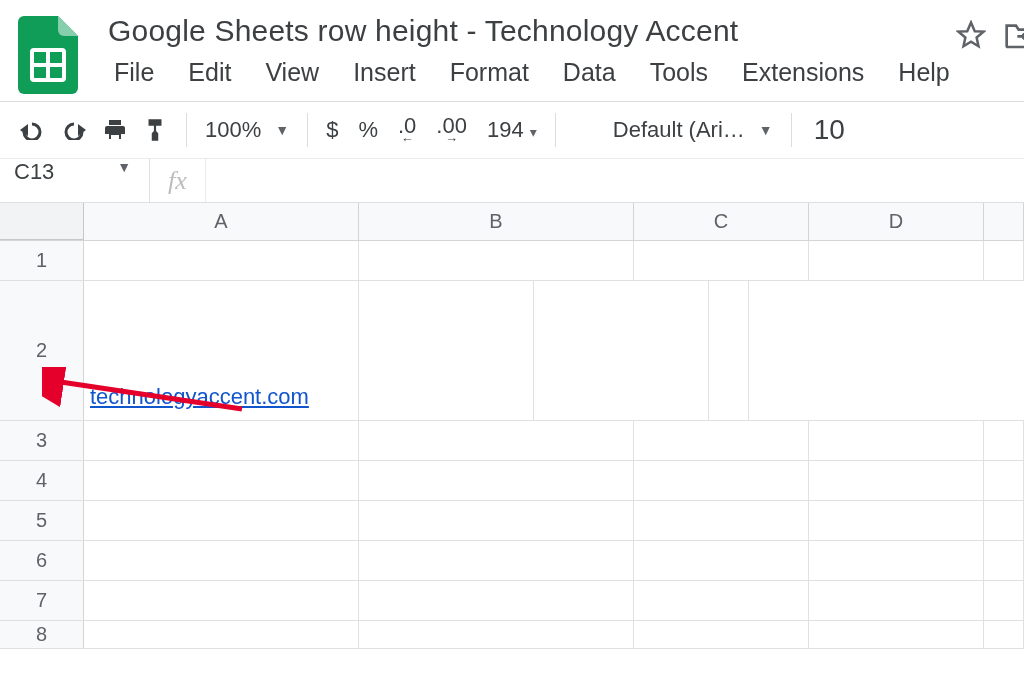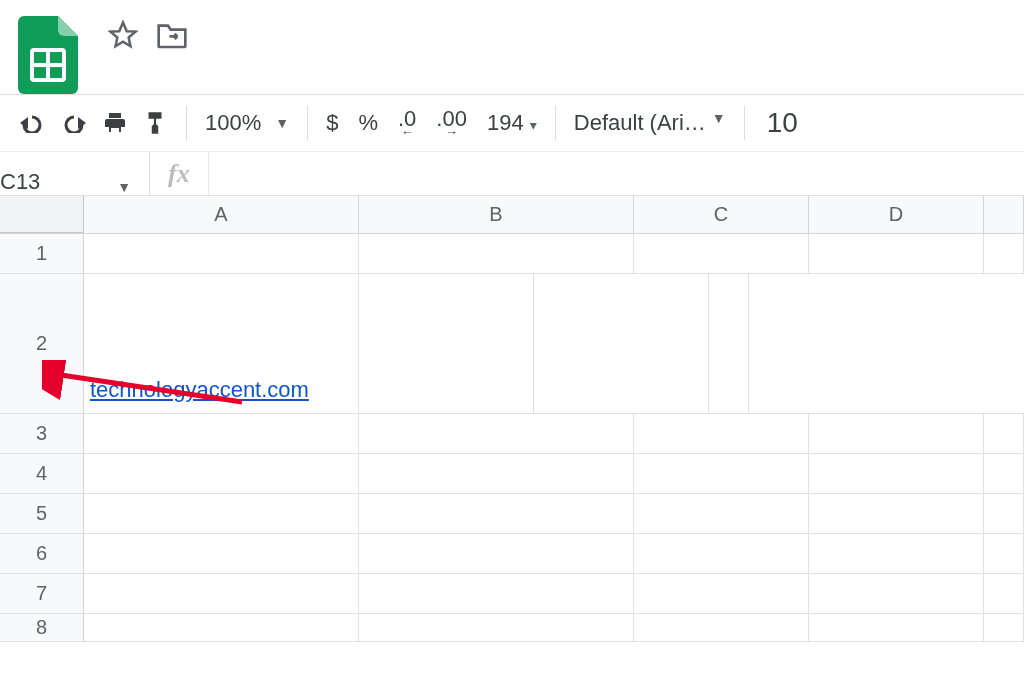--- a/index.html
+++ b/index.html
@@ -68,51 +68,52 @@
   }
   .tb-group { display: flex; align-items: center; gap: 14px; }
   .tb-sep {
     width: 1px;
     height: 34px;
     background: #dadce0;
     margin: 0 18px;
   }
   .tb-zoom { display: flex; align-items: center; gap: 14px; font-size: 22px; }
   .tb-fmt { display: flex; align-items: center; gap: 20px; font-size: 22px; }
-  .tb-font { display: flex; align-items: flex-start; gap: 6px; font-size: 22px; white-space: nowrap; }
+  .tb-font { display: flex; align-items: center; gap: 14px; font-size: 22px; white-space: nowrap; margin-left: 39px; }
   .tb-size { font-size: 28px; padding-left: 4px; }
   .chev-down { font-size: 14px; color: #5f6368; }
 
   
   .formula-row {
     display: flex;
     align-items: center;
     border-bottom: 1px solid #e0e0e0;
     height: 44px;
   }
   .name-box {
     width: 150px;
+    padding-left: 14px;
     font-size: 22px;
     color: #3c4043;
     display: flex;
-    align-items: flex-end;
+    align-items: flex-start;
     justify-content: space-between;
     border-right: 1px solid #e0e0e0;
     height: 100%;
   }
   .name-box .chev-down { padding-right: 18px; }
   .fx {
     font-family: "Times New Roman", serif;
     font-style: italic;
     font-size: 26px;
     color: #bdbdbd;
     padding: 0 18px;
     border-right: 1px solid #e8eaed;
     height: 100%;
-    display: flex; align-items: center; font-weight: bold;
+    display: flex; align-items: center;
   }
   .formula-input {
     flex: 1;
     height: 100%;
   }
 
   
   .grid {
     position: relative;
   }
@@ -218,20 +219,35 @@
   <span class="logo icon">
     <svg width="60" height="78" viewBox="0 0 60 78">
       <path d="M6 0 H40 L60 20 V72 a6 6 0 0 1 -6 6 H6 a6 6 0 0 1 -6 -6 V6 a6 6 0 0 1 6 -6 Z" fill="#0f9d58"></path>
       <path d="M40 0 L60 20 H46 a6 6 0 0 1 -6 -6 Z" fill="#87ceac"></path>
       <rect x="14" y="34" width="32" height="30" rx="2" fill="none" stroke="#fff" stroke-width="4"></rect>
       <line x1="14" y1="49" x2="46" y2="49" stroke="#fff" stroke-width="4"></line>
       <line x1="30" y1="34" x2="30" y2="64" stroke="#fff" stroke-width="4"></line>
     </svg>
   </span>
 
+  <div class="title-area">
+    <div class="doc-title">Google Sheets row height - Technology Accent</div>
+
+    <div class="menubar">
+      <span>File</span>
+      <span>Edit</span>
+      <span>View</span>
+      <span>Insert</span>
+      <span>Format</span>
+      <span>Data</span>
+      <span>Tools</span>
+      <span>Extensions</span>
+      <span>Help</span>
+    </div>
+  </div>
 
   <div class="title-actions">
     <span class="icon">
       <svg width="30" height="30" viewBox="0 0 24 24" fill="none" stroke="#5f6368" stroke-width="2">
         <polygon points="12 2 15 9 22 9.3 16.5 14 18 21 12 17.3 6 21 7.5 14 2 9.3 9 9"></polygon>
       </svg>
     </span>
     <span class="icon">
       <svg width="32" height="28" viewBox="0 0 24 20" fill="none" stroke="#5f6368" stroke-width="2">
         <path d="M2 3 h7 l2 3 h11 v12 a1 1 0 0 1 -1 1 H3 a1 1 0 0 1 -1 -1 Z"></path>

